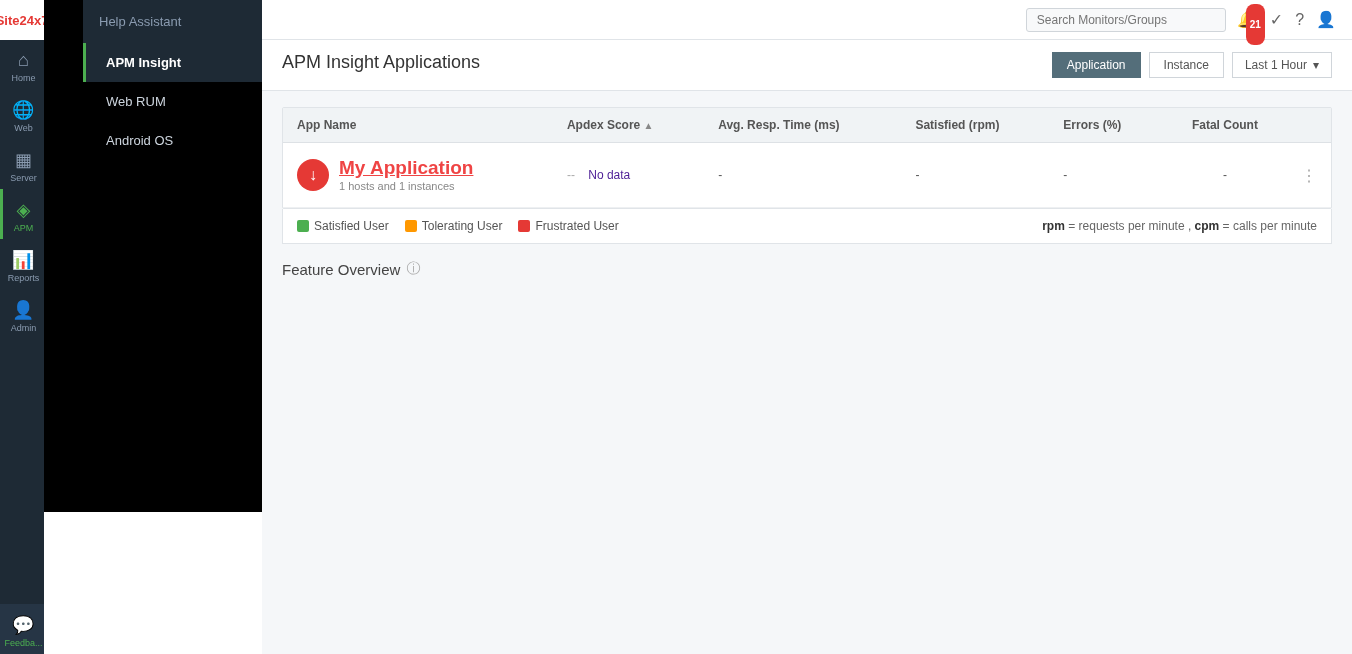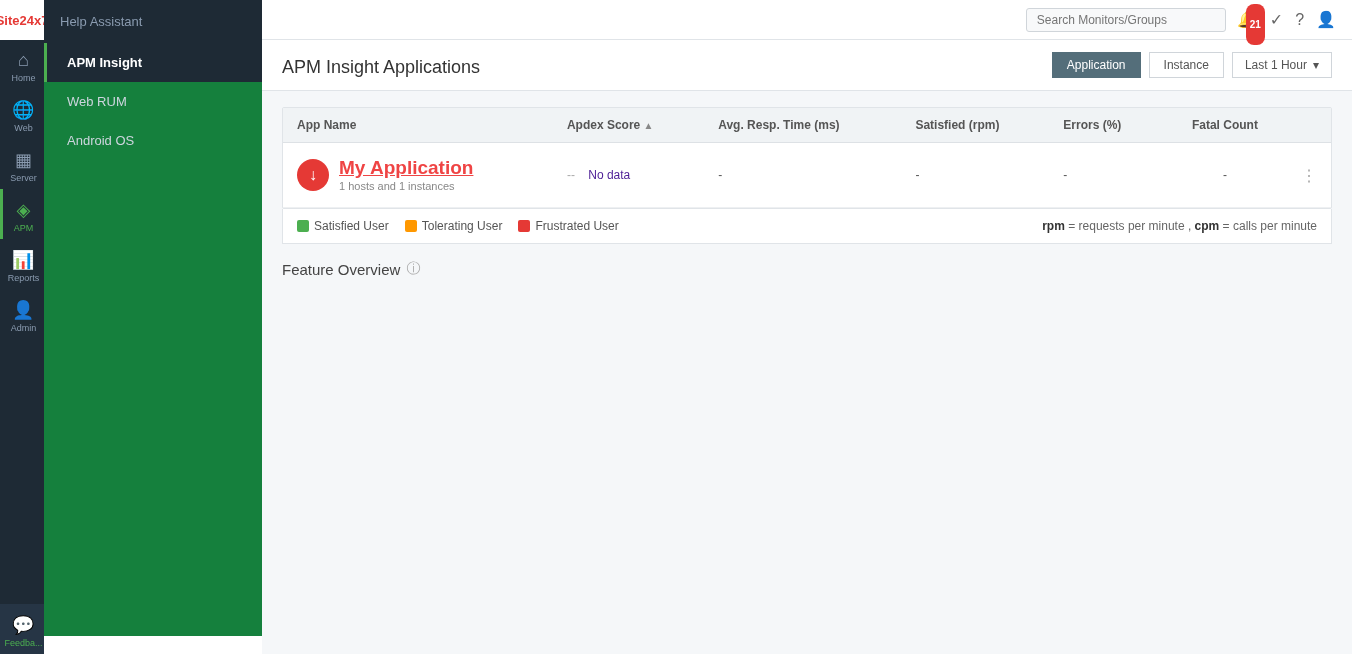--- a/index.html
+++ b/index.html
@@ -43,25 +43,26 @@
     .icon-nav-item .nav-icon { font-size: 18px; margin-bottom: 2px; }
     .icon-nav-item.feedback-item {
       margin-top: auto;
       background: #263545;
       color: #4caf50;
     }
 
     
     .text-sidebar {
       width: 218px;
-      background: #15803d;
+      background: #000000;
       color: #cdd5de;
       flex-shrink: 0;
-      height: 636px;
+      height: 512px;
       overflow-y: auto;
+      padding-left: 39px;
     }
     .text-sidebar .sidebar-header {
       padding: 14px 16px;
       font-size: 13px;
       color: #8a9bb0;
       background: #1e2a35;
       cursor: pointer;
     }
     .sidebar-menu-item {
       padding: 12px 20px;
@@ -130,21 +131,21 @@
       padding: 15px 4px;
       font-weight: bold;
     }
 
     
     .page-header {
       background: #fff;
       padding: 12px 20px;
       border-bottom: 1px solid #e0e4e8;
       display: flex;
-      align-items: flex-end;
+      align-items: flex-start;
       justify-content: space-between;
       flex-shrink: 0;
     }
     .page-title {
       font-size: 18px;
       color: #333;
       font-weight: normal;
     }
     .header-controls {
       display: flex;

